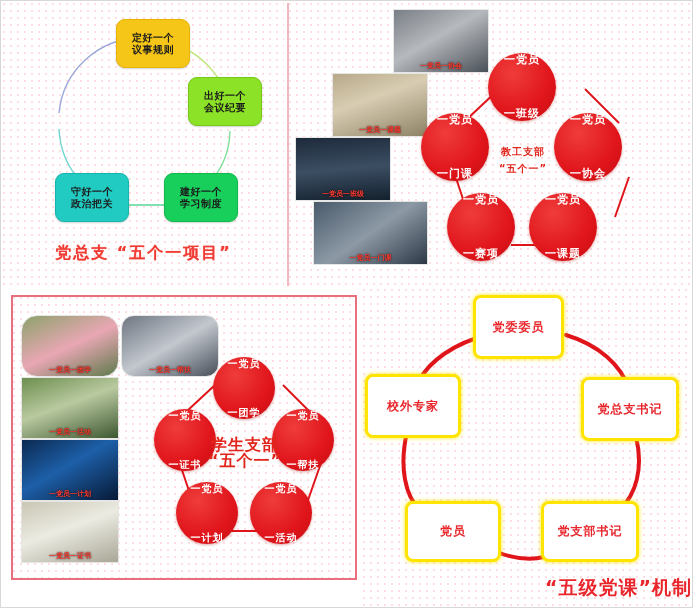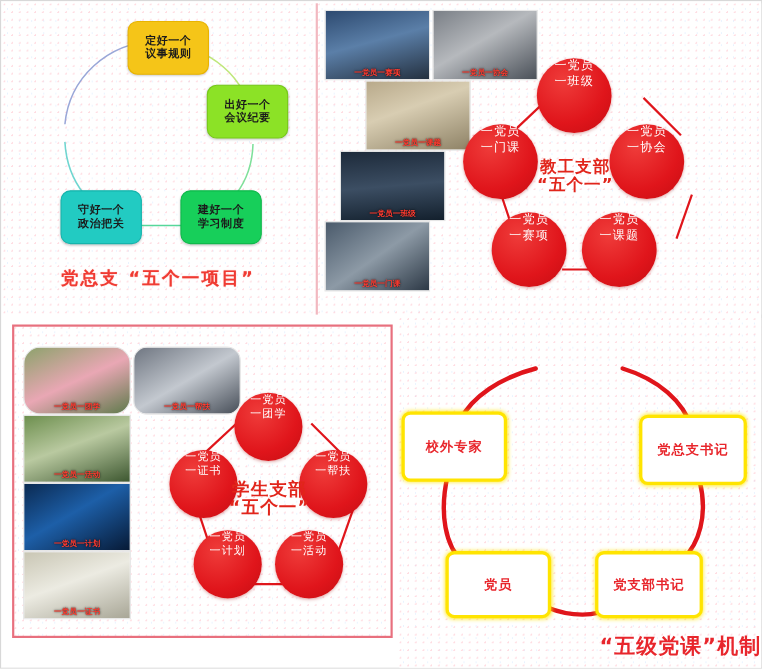--- a/index.html
+++ b/index.html
@@ -58,28 +58,28 @@
   .ph-field{background:linear-gradient(160deg,#6d8f4e 0%,#b9c9a0 45%,#3d5730 100%);}
   .ph-pink{background:linear-gradient(155deg,#8ca26b 0%,#e9a7b4 50%,#5e7a4b 100%);}
   .ph-blue{background:linear-gradient(150deg,#0b2a52 0%,#1d5fa8 45%,#071a36 100%);}
   .ph-cert{background:linear-gradient(160deg,#c9c6b4 0%,#ecebe2 45%,#a8a696 100%);}
   .ph-desk{background:linear-gradient(150deg,#6f7681 0%,#c3c8cf 50%,#474e58 100%);border-radius:13px;}
 
   .pnode{
     position:absolute;border-radius:50%;
     background:radial-gradient(circle at 36% 30%,#f0past,#e21b20);
     background:radial-gradient(circle at 36% 30%,#ef3c3a 0%,#e0151b 60%,#c50d12 100%);
-    color:#fff;display:flex;flex-direction:column;align-items:center;justify-content:flex-start;
-    font-size:11px;line-height:14px;font-weight:normal;letter-spacing:1px;text-align:center;
+    color:#fff;display:flex;flex-direction:column;align-items:center;justify-content:space-between;
+    font-size:11px;line-height:14px;font-weight:bold;letter-spacing:1px;text-align:center;
     box-shadow:0 1px 3px rgba(160,0,0,.35);
   }
   .pnode span{display:block;white-space:nowrap;}
   .ring-center{
     position:absolute;text-align:center;color:#e1251b;font-weight:bold;
-    font-size:15px;line-height:17px;letter-spacing:1px;
+    font-size:10px;line-height:17px;letter-spacing:1px;
   }
   .ring-center span{display:block;white-space:nowrap;}
 
   
   #panel-student{left:10px;top:294px;width:346px;height:285px;border:2px solid #e8707e;}
 
   
   #panel-lecture{left:362px;top:288px;width:329px;height:318px;}
   .ybox{
     position:absolute;background:#fff;border:3px solid #ffe400;border-radius:8px;
@@ -124,33 +124,30 @@
     <div class="flow-node" id="fn3">
       <span>守好一个</span>
       <span>政治把关</span>
     </div>
 
     <div id="flow-title">党总支 “五个一项目”</div>
   </div>
 
   <div class="panel speckle" id="panel-staff">
 
-    <div class="photo ph-sky" style="left:6px;top:6px;width:94px;height:62px;">
-      <div class="cap">一党员一赛项</div>
-    </div>
     <div class="photo ph-room" style="left:104px;top:6px;width:94px;height:62px;">
       <div class="cap">一党员一协会</div>
     </div>
     <div class="photo ph-warm" style="left:6px;top:70px;width:94px;height:62px;">
       <div class="cap">一党员一课题</div>
     </div>
-    <div class="photo ph-dark" style="left:20px;top:134px;width:94px;height:62px;">
+    <div class="photo ph-dark" style="left:6px;top:134px;width:94px;height:62px;">
       <div class="cap">一党员一班级</div>
     </div>
-    <div class="photo ph-lab" style="left:6px;top:198px;width:94px;height:62px;">
+    <div class="photo ph-lab" style="left:24px;top:198px;width:94px;height:62px;padding-left:19px;">
       <div class="cap">一党员一门课</div>
     </div>
 
     <svg style="position:absolute;left:118px;top:38px;" width="270" height="230" viewBox="0 0 270 230">
       <path d="M92 48 L 58 80" stroke="#e0151b" stroke-width="2" fill="none"></path>
       <path d="M178 48 L 212 82" stroke="#e0151b" stroke-width="2" fill="none"></path>
       <path d="M48 134 L 62 176" stroke="#e0151b" stroke-width="2" fill="none"></path>
       <path d="M222 136 L 208 176" stroke="#e0151b" stroke-width="2" fill="none"></path>
       <path d="M104 204 L 164 204" stroke="#e0151b" stroke-width="2" fill="none"></path>
     </svg>
@@ -238,20 +235,23 @@
   <div class="panel speckle" id="panel-lecture">
 
     <svg style="position:absolute;left:0;top:0;" width="329" height="290" viewBox="0 0 329 290">
       <path d="M124 46 C 92 54, 66 72, 56 92" stroke="#e0151b" stroke-width="4" fill="none" stroke-linecap="round"></path>
       <path d="M203 46 C 236 56, 258 76, 266 100" stroke="#e0151b" stroke-width="4" fill="none" stroke-linecap="round"></path>
       <path d="M44 143 C 36 178, 42 208, 58 222" stroke="#e0151b" stroke-width="4" fill="none" stroke-linecap="round"></path>
       <path d="M273 148 C 281 180, 272 206, 258 219" stroke="#e0151b" stroke-width="4" fill="none" stroke-linecap="round"></path>
       <path d="M134 263 C 156 272, 180 272, 190 263" stroke="#e0151b" stroke-width="4" fill="none" stroke-linecap="round"></path>
     </svg>
 
+    <div class="ybox" style="left:110px;top:6px;width:85px;height:58px;">
+      <span>党委委员</span>
+    </div>
     <div class="ybox" style="left:218px;top:88px;width:92px;height:58px;">
       <span>党总支书记</span>
     </div>
     <div class="ybox" style="left:178px;top:212px;width:92px;height:55px;">
       <span>党支部书记</span>
     </div>
     <div class="ybox" style="left:42px;top:212px;width:90px;height:55px;">
       <span>党员</span>
     </div>
     <div class="ybox" style="left:2px;top:85px;width:90px;height:58px;">

